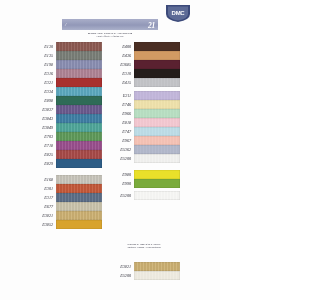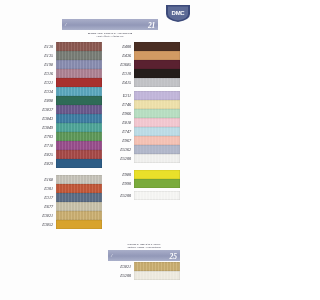--- a/index.html
+++ b/index.html
@@ -270,24 +270,20 @@
         <div class="code">E5200</div>
         <div class="sw pale" style="background: rgb(247, 247, 245);"></div>
       </div>
     </div>
 
   <div class="foot-caption">
     <div class="l1">ETOILE METALLISEE</div>
     <div class="l2">Metallic Thread / Hilo Metalico</div>
   </div>
 
-  <div class="foot-tab">
-    <span class="tick">/</span>
-    <span class="num">25</span>
-  </div>
 
   <div class="foot-rows">
       <div class="row">
         <div class="code">E3821</div>
         <div class="sw " style="background: rgb(205, 177, 115);"></div>
       </div>
       <div class="row">
         <div class="code">E5200</div>
         <div class="sw pale" style="background: rgb(239, 236, 226);"></div>
       </div>

